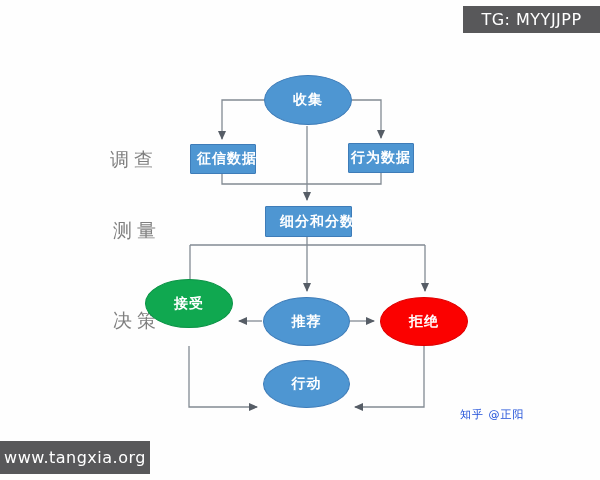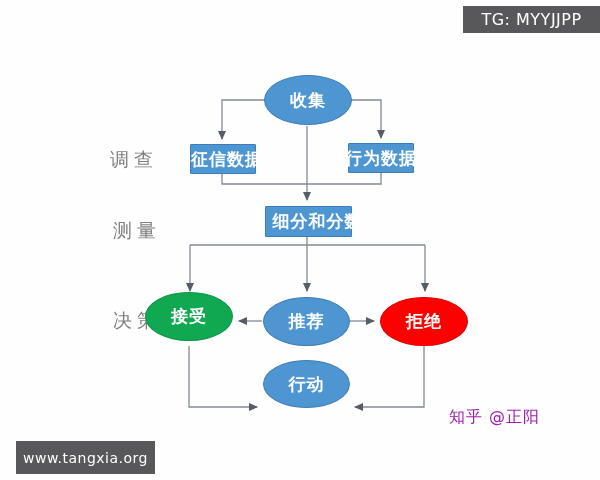--- a/index.html
+++ b/index.html
@@ -25,55 +25,55 @@
     position: absolute;
     background: #58585a;
     color: #ffffff;
     display: flex;
     align-items: center;
     justify-content: center;
     font-size: 16px;
     letter-spacing: 0.5px;
   }
   .badge-tr { right: 0; top: 6px; width: 137px; height: 27px; }
-  .badge-bl { left: 0; top: 441px; width: 139px; height: 33px; font-size: 14px; margin-left: 16px; }
+  .badge-bl { left: 0; top: 441px; width: 150px; height: 33px; font-size: 16px; }
 
   .rowlabel {
     position: absolute;
     color: #7f7f7f;
     font-size: 19px;
     letter-spacing: 5px;
     white-space: nowrap;
     margin-left: 28px;
   }
 
   .node {
     position: absolute;
     display: flex;
     align-items: center;
     justify-content: center;
     color: #ffffff;
-    font-size: 17px;
+    font-size: 14px;
     font-weight: bold;
     letter-spacing: 1px;
     white-space: nowrap;
     text-align: center;
   }
   .node.ellipse { border-radius: 50%; }
   .node.rect { border-radius: 1px; }
 
   .blue  { background: #4e96d2; border: 1px solid #3e7cb8; }
   .green { background: #10a850; border: 1px solid #0c9447; }
   .red   { background: #fb0100; border: 1px solid #df0000; }
 
   .watermark {
     position: absolute;
-    left: 449px; top: 407px;
-    color: #a21caf;
-    font-size: 16px;
+    left: 460px; top: 407px;
+    color: #1d4ed8;
+    font-size: 11px;
     letter-spacing: 1px;
     white-space: nowrap;
   }
 </style>
 </head>
 <body>
 
 <div class="stage">
 
   <div class="badge badge-tr">TG: MYYJJPP</div>
@@ -124,21 +124,21 @@
   </div>
 
   <div class="node rect blue" style="left:348px; top:143px; width:66px; height:30px;">
     <span>行为数据</span>
   </div>
 
   <div class="node rect blue" style="left:265px; top:206px; width:87px; height:31px;padding-left:18px;">
     <span>细分和分数</span>
   </div>
 
-  <div class="node ellipse green" style="left:145px; top:292px; width:88px; height:49px;">
+  <div class="node ellipse green" style="left:145px; top:279px; width:88px; height:49px;">
     <span>接受</span>
   </div>
 
   <div class="node ellipse blue" style="left:263px; top:297px; width:87px; height:49px;">
     <span>推荐</span>
   </div>
 
   <div class="node ellipse red" style="left:380px; top:297px; width:88px; height:49px;">
     <span>拒绝</span>
   </div>

